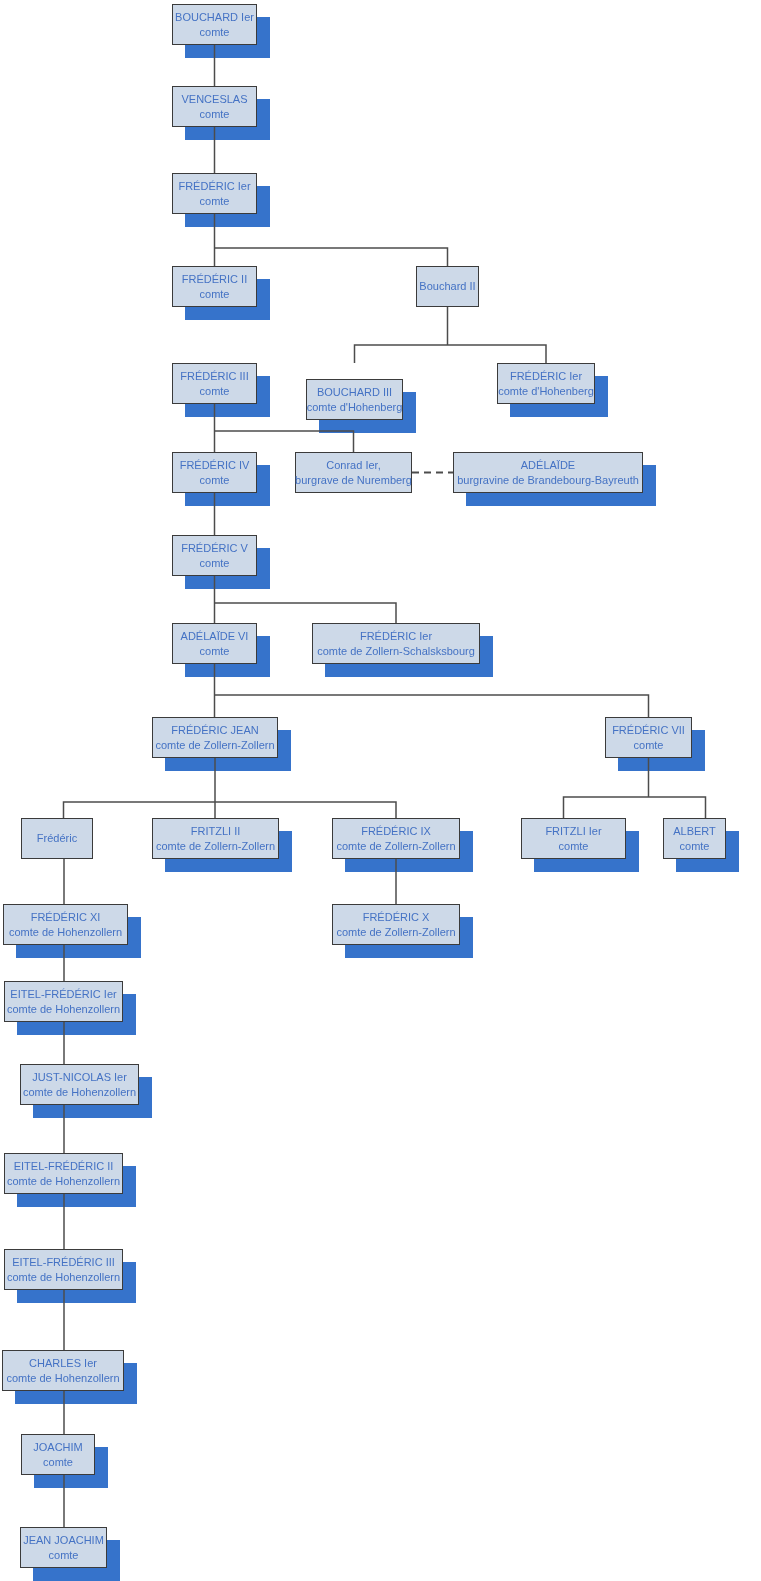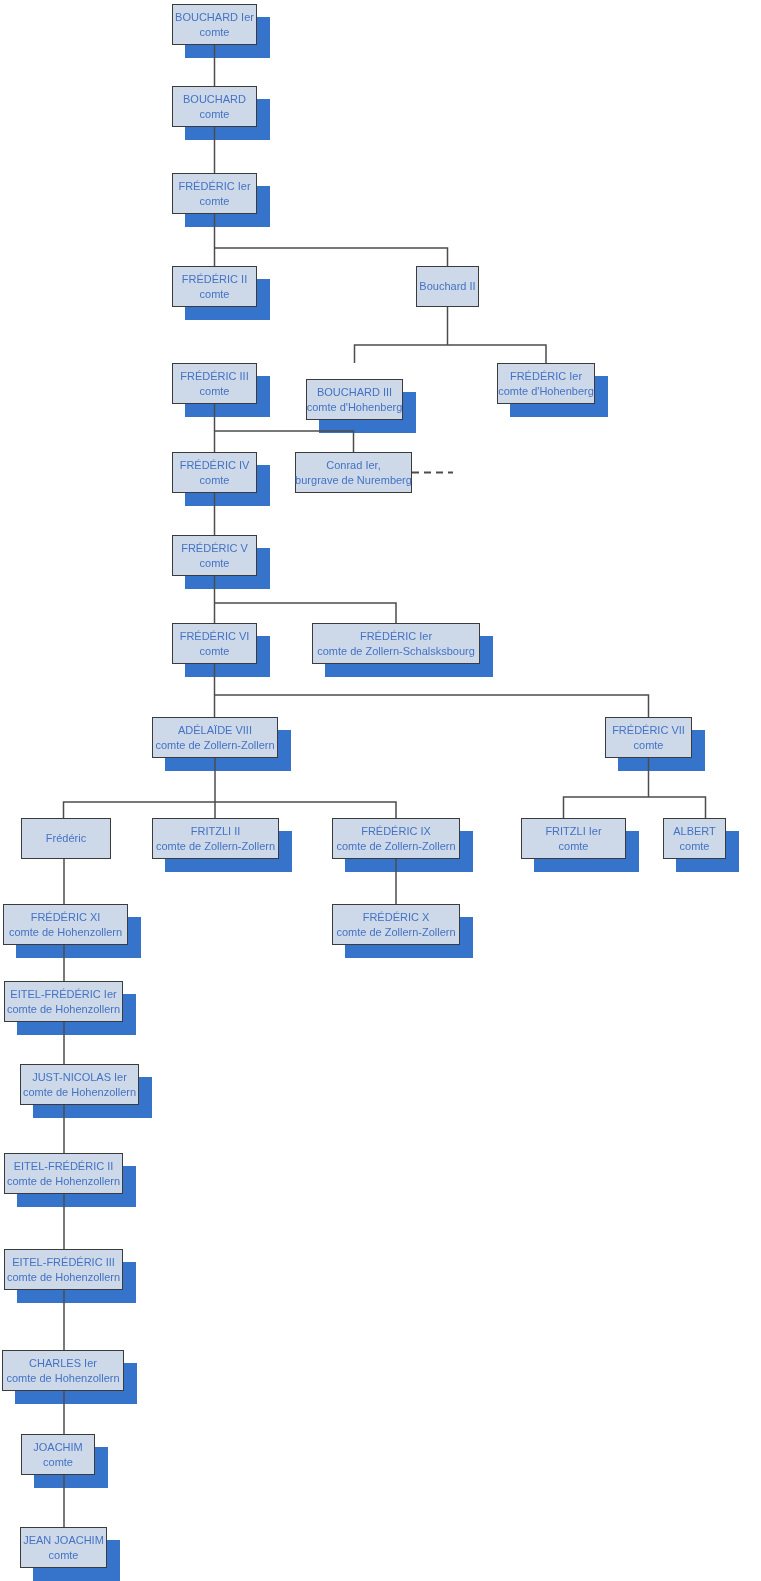--- a/index.html
+++ b/index.html
@@ -69,21 +69,21 @@
     <line x1="64" y1="1391" x2="64" y2="1434"></line>
     <line x1="64" y1="1475" x2="64" y2="1527"></line>
   </svg>
 
   <div class="node shadow" style="left:172px;top:4px;width:85px">
     <div>BOUCHARD Ier</div>
     <div>comte</div>
   </div>
 
   <div class="node shadow" style="left:172px;top:86px;width:85px">
-    <div>BOUCHARD</div>
+    <div>VENCESLAS</div>
     <div>comte</div>
   </div>
 
   <div class="node shadow" style="left:172px;top:173px;width:85px">
     <div>FRÉDÉRIC Ier</div>
     <div>comte</div>
   </div>
 
   <div class="node shadow" style="left:172px;top:266px;width:85px">
     <div>FRÉDÉRIC II</div>
@@ -112,47 +112,51 @@
   <div class="node shadow" style="left:172px;top:452px;width:85px">
     <div>FRÉDÉRIC IV</div>
     <div>comte</div>
   </div>
 
   <div class="node" style="left:295px;top:452px;width:117px">
     <div>Conrad Ier,</div>
     <div>burgrave de Nuremberg</div>
   </div>
 
+  <div class="node shadow" style="left:453px;top:452px;width:190px">
+    <div>ADÉLAÏDE</div>
+    <div>burgravine de Brandebourg-Bayreuth</div>
+  </div>
 
   <div class="node shadow" style="left:172px;top:535px;width:85px">
     <div>FRÉDÉRIC V</div>
     <div>comte</div>
   </div>
 
   <div class="node shadow" style="left:172px;top:623px;width:85px">
-    <div>FRÉDÉRIC VI</div>
+    <div>ADÉLAÏDE VI</div>
     <div>comte</div>
   </div>
 
   <div class="node shadow" style="left:312px;top:623px;width:168px">
     <div>FRÉDÉRIC Ier</div>
     <div>comte de Zollern-Schalsksbourg</div>
   </div>
 
   <div class="node shadow" style="left:152px;top:717px;width:126px">
-    <div>ADÉLAÏDE VIII</div>
+    <div>FRÉDÉRIC JEAN</div>
     <div>comte de Zollern-Zollern</div>
   </div>
 
   <div class="node shadow" style="left:605px;top:717px;width:87px">
     <div>FRÉDÉRIC VII</div>
     <div>comte</div>
   </div>
 
-  <div class="node" style="left:21px;top:818px;width:90px">
+  <div class="node" style="left:21px;top:818px;width:72px">
     <div>Frédéric</div>
   </div>
 
   <div class="node shadow" style="left:152px;top:818px;width:127px">
     <div>FRITZLI II</div>
     <div>comte de Zollern-Zollern</div>
   </div>
 
   <div class="node shadow" style="left:332px;top:818px;width:128px">
     <div>FRÉDÉRIC IX</div>

